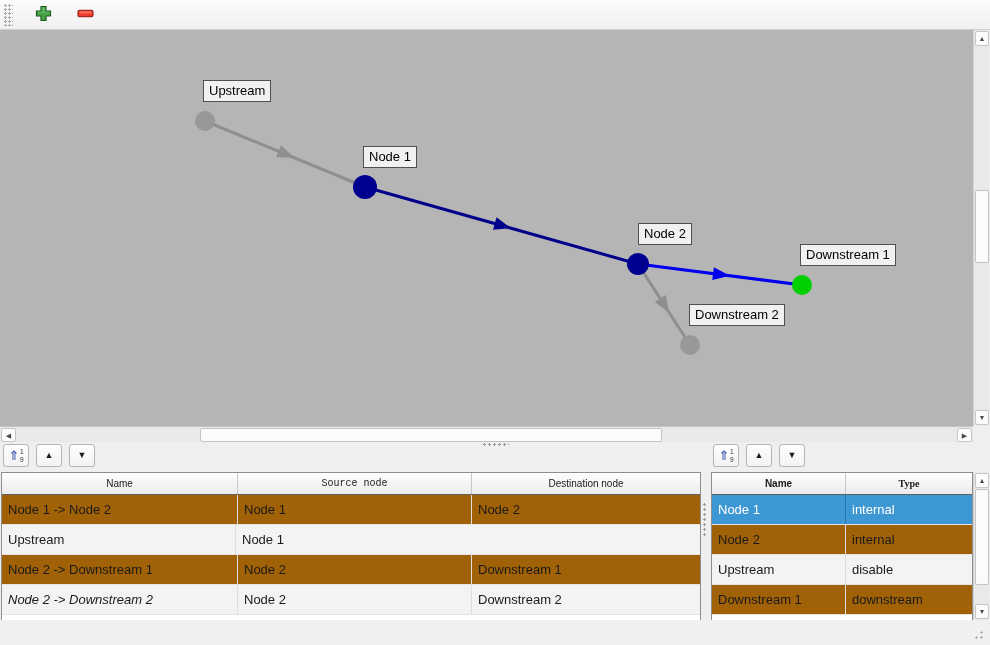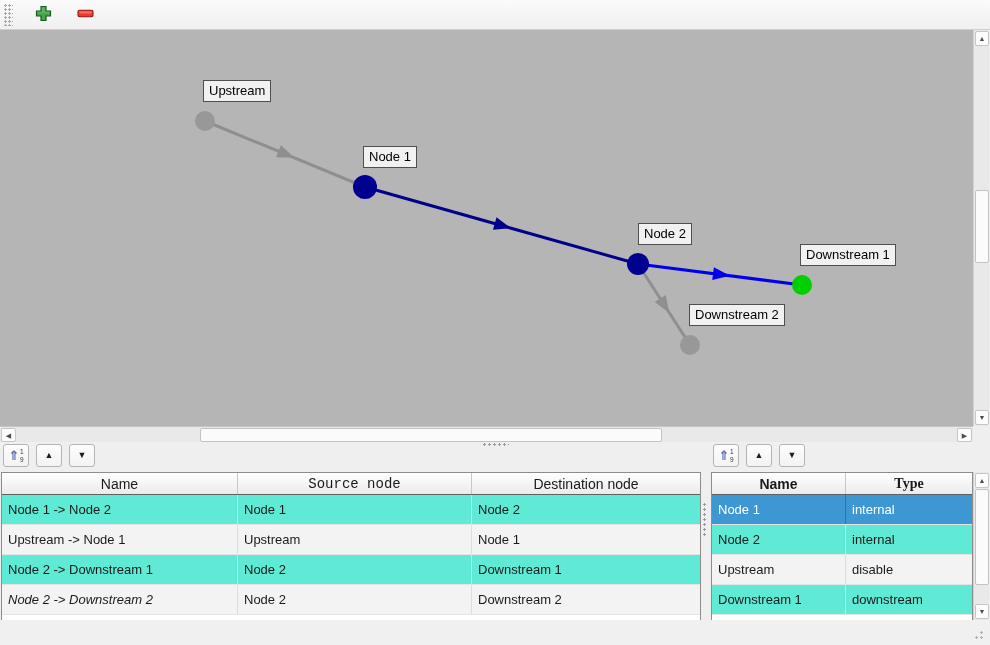--- a/index.html
+++ b/index.html
@@ -66,24 +66,24 @@
     display:flex; align-items:center; justify-content:center; cursor:default;
   }
   .tri { font-size:9px; color:#1d1d1d; line-height:1; }
   .sort-ico { display:flex; align-items:center; }
   .sort-ico .arrow { color:#5262b4; font-size:13px; font-weight:bold; line-height:1; }
   .sort-ico .digits { display:flex; flex-direction:column; font-size:6.5px; color:#333; line-height:1.1; margin-left:0.5px; }
 
   
   .dtable { top:472px; background:#fff; border:1px solid #8d8d8d; }
   .thead { display:flex; height:22px; background:linear-gradient(#ffffff,#ebebeb); border-bottom:1px solid #606060; }
-  .th { display:flex; align-items:center; justify-content:center; border-right:1px solid #c8c8c8; font-size:14px; }
+  .th { display:flex; align-items:center; justify-content:center; border-right:1px solid #c8c8c8; font-size:10px; }
   .th:last-child { border-right:none; }
   .thead-bold .th { font-weight:bold; }
-  .trow { display:flex; height:30px; border-bottom:1px solid #e4e4e4; background:#5eead4; }
+  .trow { display:flex; height:30px; border-bottom:1px solid #e4e4e4; background:#a16207; }
   .trow.alt { background:#f3f3f3; }
   .td { display:flex; align-items:center; padding-left:6px; border-right:1px solid #dedede; overflow:hidden; white-space:nowrap; }
   .td:last-child { border-right:none; }
   .trow.selected { background:var(--sel, #3d97d3); color:#fff; }
   .trow.selected .td { border-right-color: rgba(0,0,60,0.25); }
   .tfill { height:5px; background:#fff; }
 
   
   .bottom-strip { left:0; top:620px; width:990px; height:25px; background:#f0f0f0; }
   .resize-grip {
@@ -214,23 +214,20 @@
         <span>Node 1 -&gt; Node 2</span>
       </div>
     <div class="td" style="width:234px;">
         <span>Node 1</span>
       </div>
     <div class="td" style="width:228px;">
         <span>Node 2</span>
       </div>
   </div>
   <div class="trow alt">
-    <div class="td" style="width:236px;">
-        <span>Upstream -&gt; Node 1</span>
-      </div>
     <div class="td" style="width:234px;">
         <span>Upstream</span>
       </div>
     <div class="td" style="width:228px;">
         <span>Node 1</span>
       </div>
   </div>
   <div class="trow">
     <div class="td" style="width:236px;">
         <span>Node 2 -&gt; Downstream 1</span>

